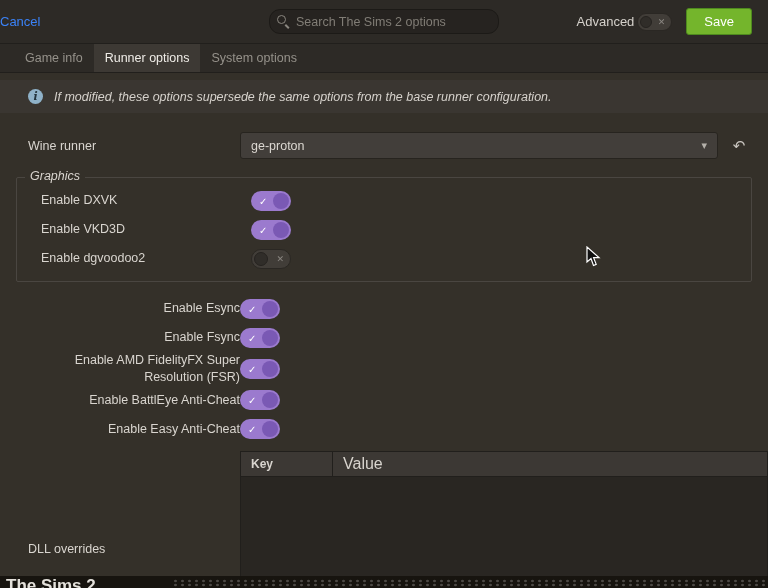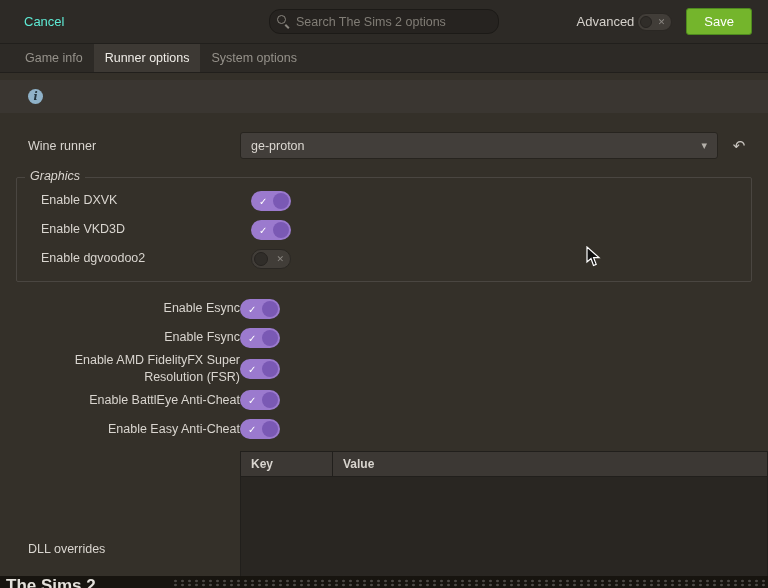--- a/index.html
+++ b/index.html
@@ -15,21 +15,21 @@
   body{margin:0;background:#1a1816;}
   .screen{
     position:relative;width:768px;height:588px;overflow:hidden;
     background:var(--bg);color:var(--text);
     font-family:"Liberation Sans","DejaVu Sans",sans-serif;font-size:13px;
   }
 
   
   .headerbar{height:44px;background:var(--bar);border-bottom:1px solid var(--line);
     display:flex;align-items:center;position:relative;}
-  .cancel-btn{margin-left:24px;color:#5eead4;cursor:default;font-size:13px;}
+  .cancel-btn{color:#3b82f6;cursor:default;font-size:13px;}
   .search-wrap{position:absolute;left:50%;transform:translateX(-50%);width:230px;height:25px;}
   .search-input{width:100%;height:100%;background:#262320;border:1px solid #1c1a17;border-radius:11px;
     color:#d9d5cf;padding:0 8px 0 26px;font-family:inherit;font-size:12.5px;outline:none;}
   .search-input::placeholder{color:#817d76;}
   .search-icon{position:absolute;left:8px;top:6px;width:9px;height:9px;border:1.5px solid #8a867f;border-radius:50%;}
   .search-icon::after{content:"";position:absolute;left:8px;top:8px;width:5px;height:1.5px;background:#8a867f;
     transform:rotate(45deg);transform-origin:left top;}
   .advanced-group{margin-left:auto;display:flex;align-items:center;gap:3px;margin-right:14px;}
   .advanced-label{color:#d5d1cb;font-size:13px;}
   .save-btn{height:27px;padding:0 17px;background:var(--green);border:1px solid #4e8a1e;border-radius:3px;
@@ -77,21 +77,21 @@
   .toggle.small{width:35px;height:18px;}
   .toggle.small .knob{width:12px;height:12px;}
 
   
   .dll-row{display:flex;margin-top:7px;padding-left:28px;}
   .dll-label{width:212px;align-self:flex-end;padding-bottom:26px;font-size:12.5px;flex:0 0 auto;}
   .dll-table{width:583px;border:1px solid var(--line);}
   .dll-head{display:flex;background:#3c3834;height:25px;border-bottom:1px solid var(--line);align-items:center;}
   .dll-col-key{width:92px;padding-left:10px;border-right:1px solid var(--line);height:100%;display:flex;align-items:center;
     color:#d8d4ce;font-size:12px;font-weight:bold;}
-  .dll-col-value{flex:1;padding-left:10px;color:#d8d4ce;font-size:12px;font-weight:bold;}
+  .dll-col-value{flex:1;padding-left:10px;color:#d8d4ce;font-size:16px;font-weight:normal;}
   .dll-body{height:104px;background:#292622;}
 
   
   .bottom-strip{position:absolute;left:0;right:0;bottom:0;height:12px;background:#17140f;overflow:hidden;}
   .bg-window-title{position:absolute;left:6px;top:0;font-size:17px;font-weight:bold;color:#e4e1db;white-space:nowrap;}
   .bg-dots{position:absolute;left:172px;right:0;top:3px;height:8px;
     background-image:radial-gradient(circle,#4c4945 1px,transparent 1.6px);background-size:7px 4px;}
 
   
   .cursor{position:absolute;left:586px;top:246px;pointer-events:none;}
@@ -118,20 +118,21 @@
   </div>
 
   <div class="tabbar">
     <div class="tab">Game info</div>
     <div class="tab active">Runner options</div>
     <div class="tab">System options</div>
   </div>
 
   <div class="banner">
     <span class="info-icon">i</span>
+    <span class="banner-text">If modified, these options supersede the same options from the base runner configuration.</span>
   </div>
 
   <div class="wine-row">
     <div class="field-label">Wine runner</div>
     <div class="select">
       <span>ge-proton</span>
       <span class="chevron">▾</span>
     </div>
     <div class="reset-btn">↶</div>
   </div>

